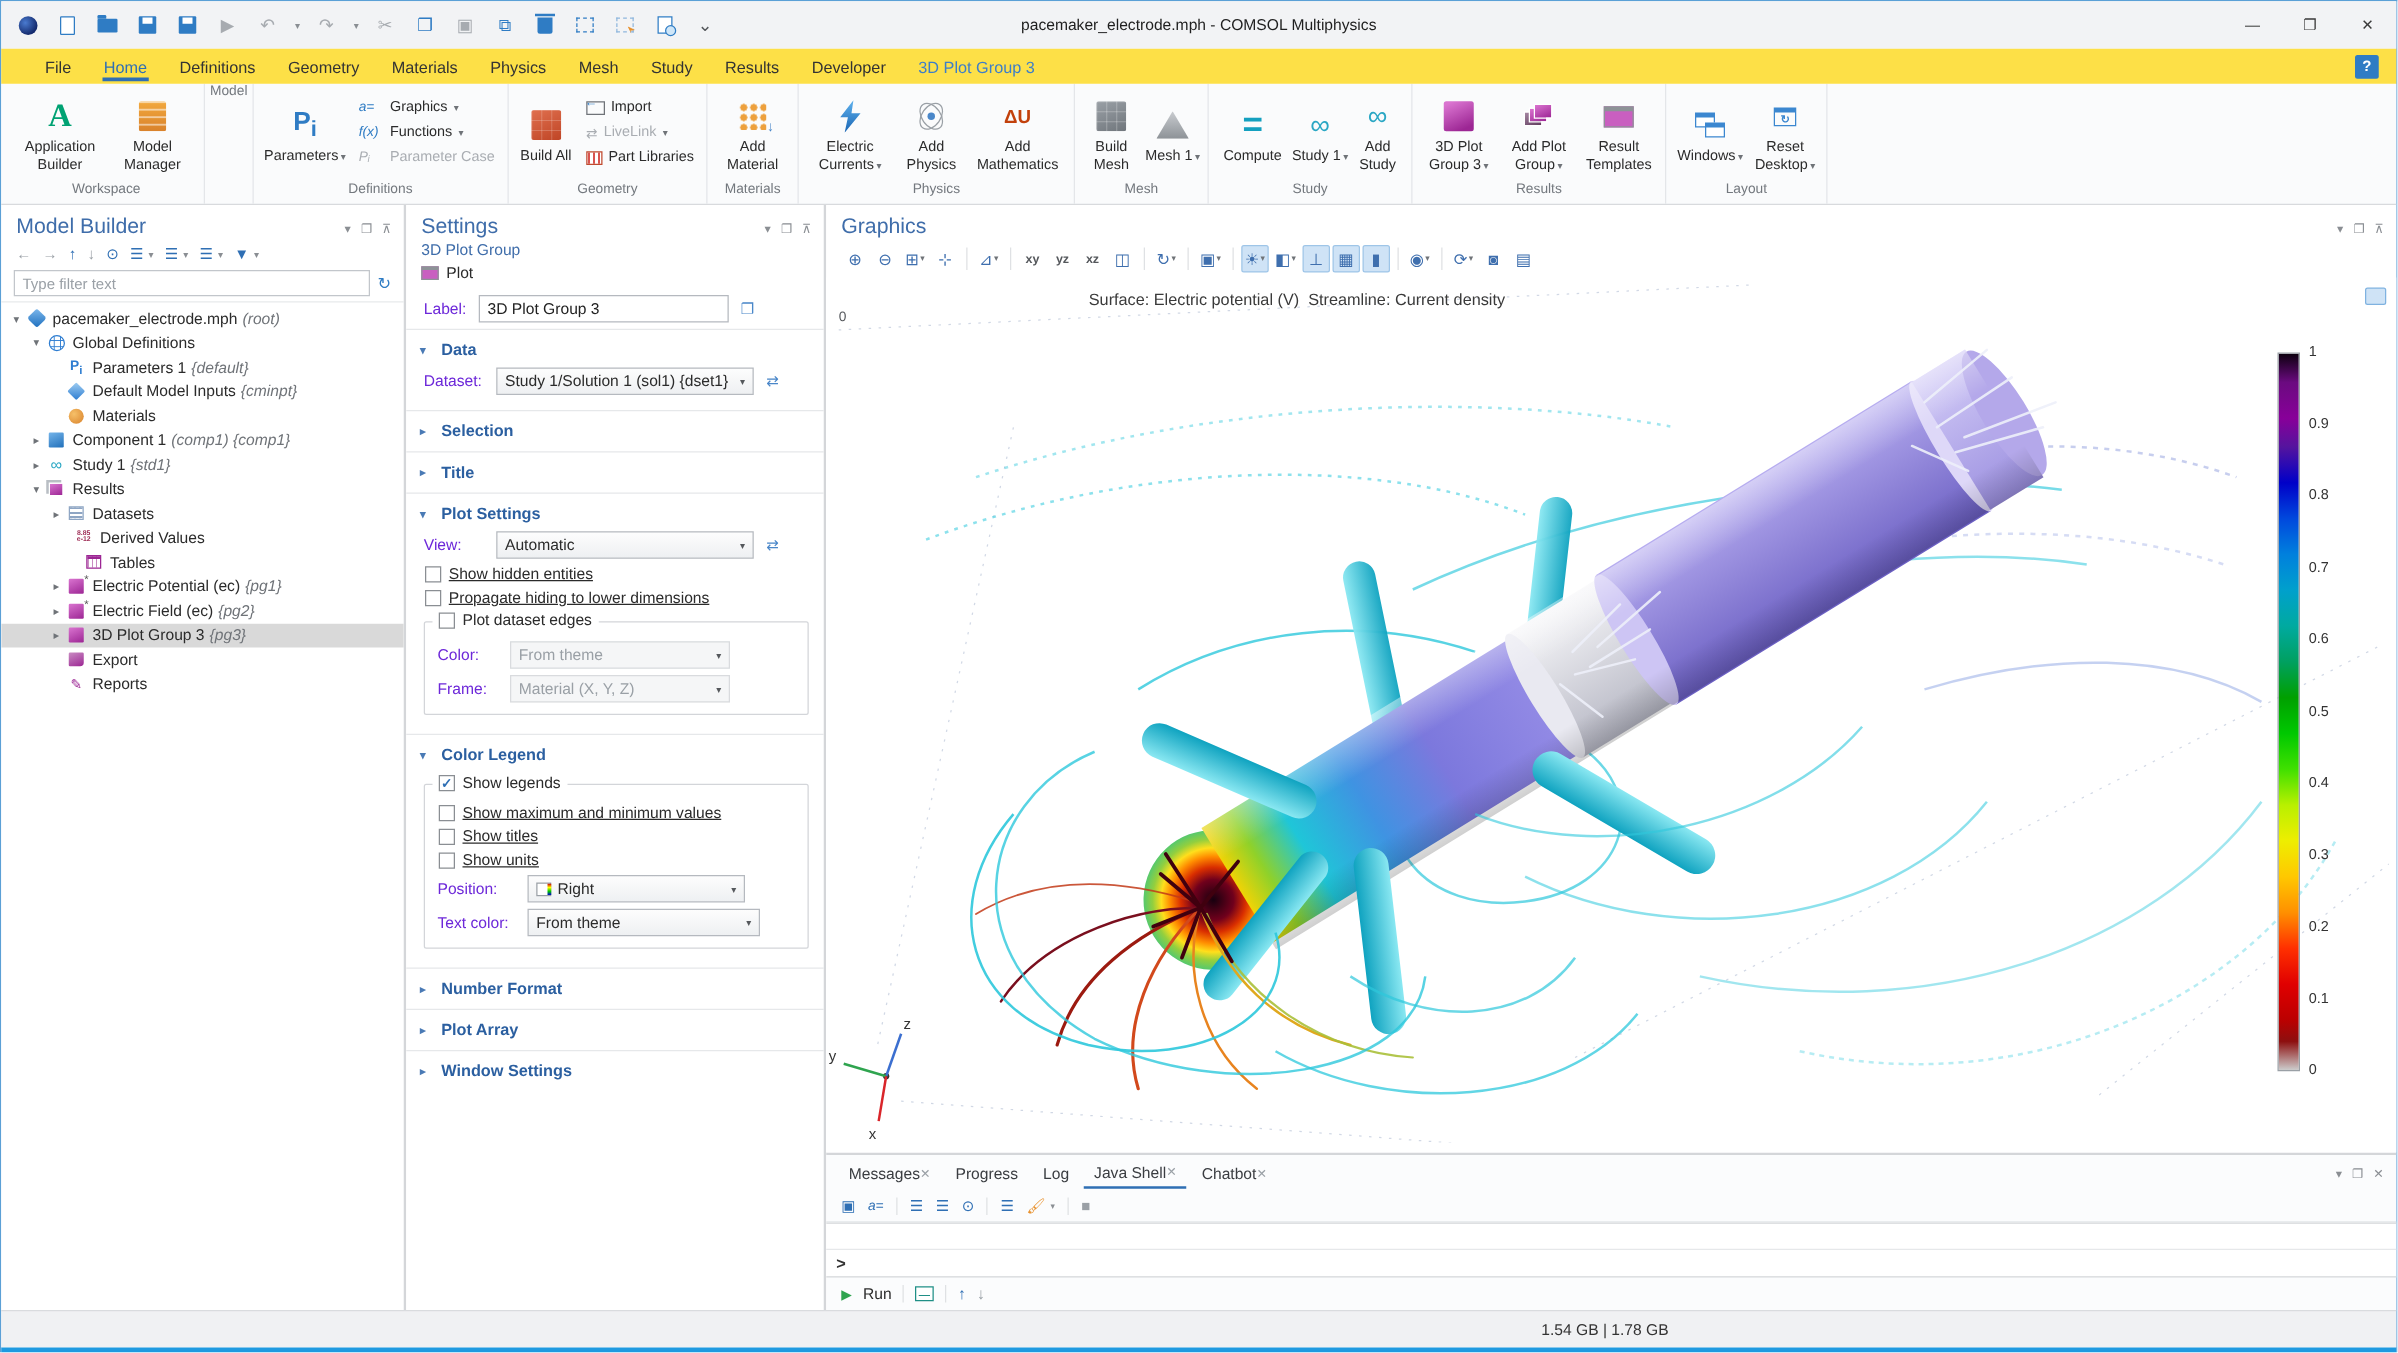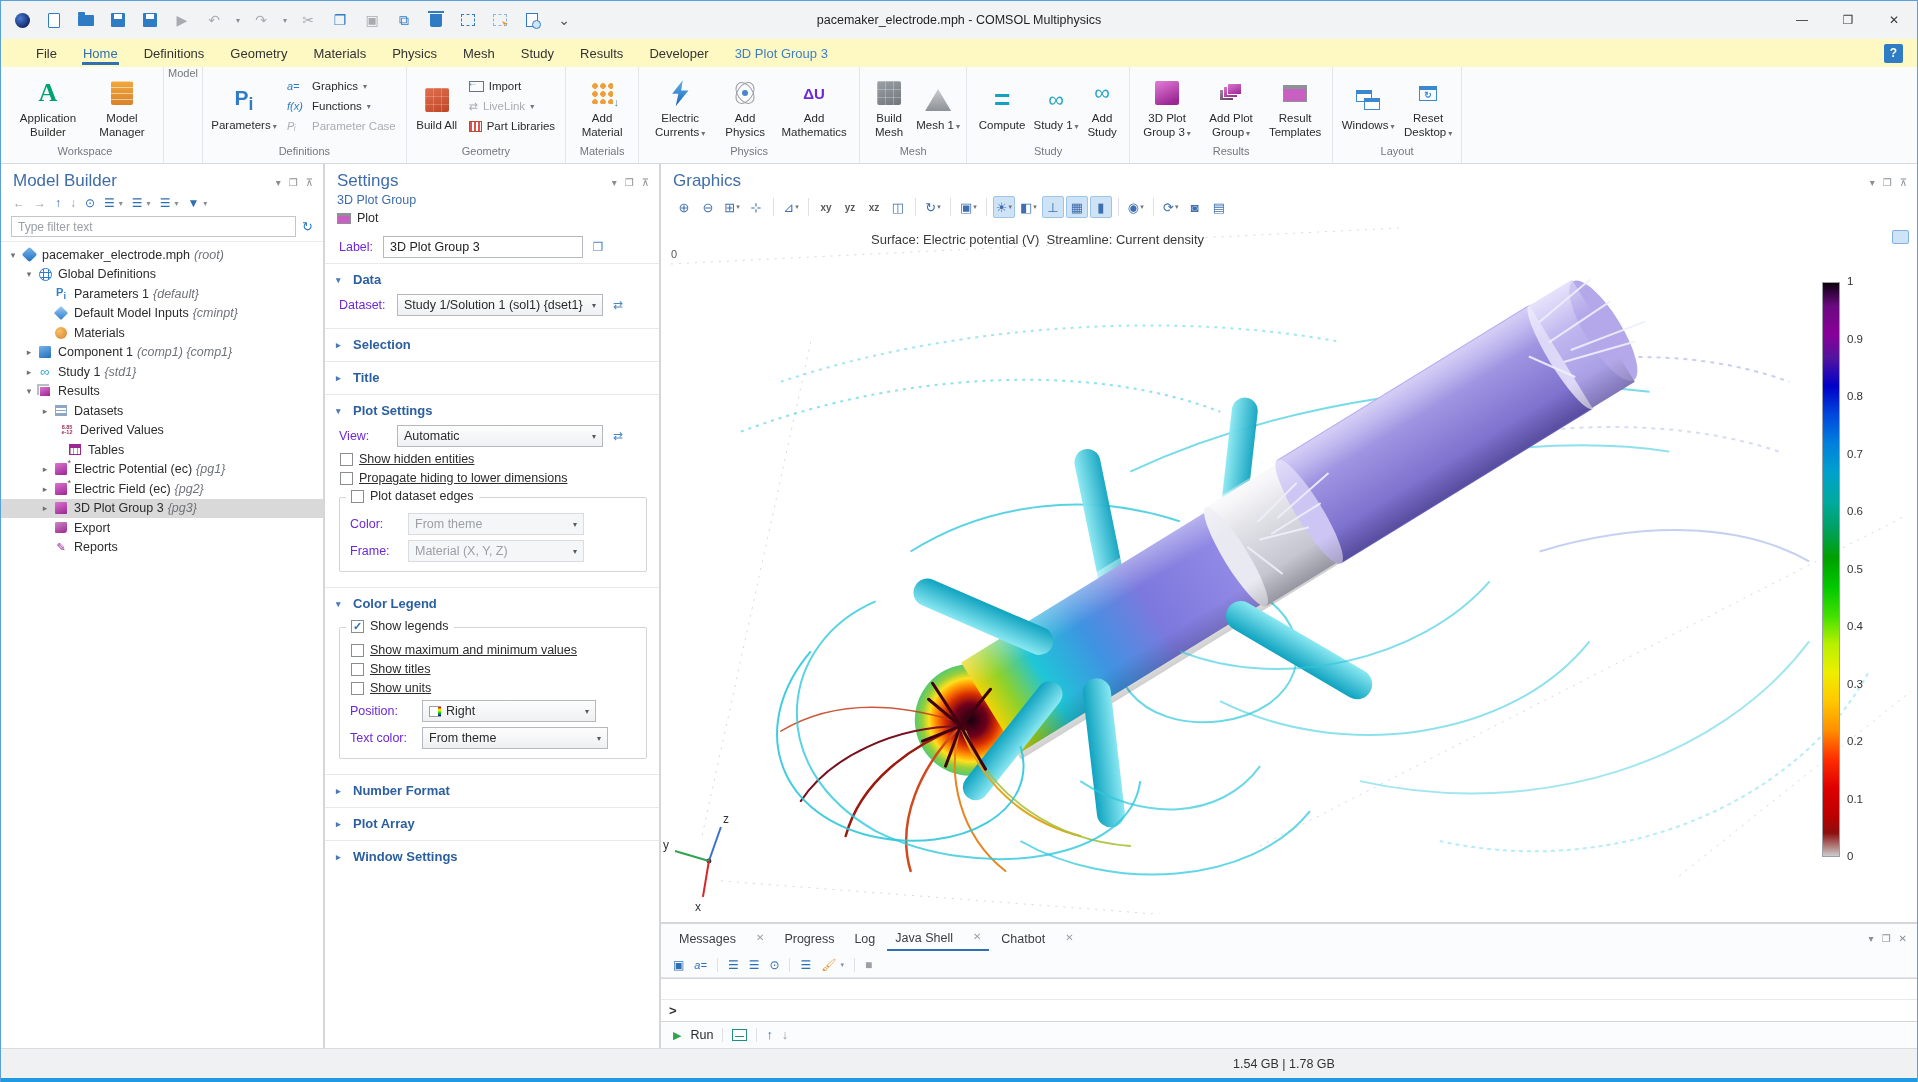--- a/index.html
+++ b/index.html
@@ -24,21 +24,21 @@
   .ic-selbox2 { width:14px; height:12px; border:1.4px dashed #8fb7dd; position:relative; }
   .ic-selbox2:before { content:""; position:absolute; right:-2px; bottom:-2px; width:6px; height:6px; background:#e8912d; clip-path:polygon(0 0,100% 50%,40% 60%,50% 100%); }
   .ic-zoomdoc { width:12px; height:14px; border:1.5px solid #2f7cc4; position:relative; background:#fff; }
   .ic-zoomdoc:before { content:""; position:absolute; right:-4px; bottom:-3px; width:7px; height:7px; border:1.6px solid #2f7cc4; border-radius:50%; background:#cfe6f8; }
   .ddmini { font-size:8px; color:#8a8e93; margin-left:1px; }
   .win-title { position:absolute; left:0; right:0; text-align:center; font-size:12.5px; color:#1f1f1f; pointer-events:none; }
   .wincontrols { margin-left:auto; display:flex; height:100%; }
   .wc { width:46px; height:100%; display:flex; align-items:center; justify-content:center; font-size:12px; color:#3a3a3a; }
 
   
-  .menubar { height:28px; display:flex; align-items:center; gap:24px; padding:0 14px 0 34px; background:#fef9c3; position:relative; flex:0 0 auto; }
+  .menubar { height:28px; display:flex; align-items:center; gap:24px; padding:0 14px 0 34px; background:#fde047; position:relative; flex:0 0 auto; }
   .menu-item { font-size:13px; color:#333; padding:4px 1px; cursor:default; }
   .menu-item.active { color:#2f6fb4; border-bottom:3px solid #2f6fb4; padding-bottom:1px; }
   .menu-item.contextual { color:#3d7ec9; }
   .help-btn { margin-left:auto; width:19px; height:19px; background:#2f7cc4; color:#fff; display:flex; align-items:center; justify-content:center; font-size:12px; font-weight:bold; border-radius:2px; }
 
   
   .ribbon { height:97px; background:#fafbfc; border-bottom:1px solid #d8dadd; display:flex; padding-left:6px; flex:0 0 auto; }
   .rgroup { display:flex; flex-direction:column; border-right:1px solid #e4e6e9; padding:0 4px; }
   .rgroup-body { flex:1; display:flex; align-items:center; }
   .rgroup-label { height:18px; text-align:center; font-size:11px; color:#73787e; }
@@ -62,21 +62,21 @@
     background-image:linear-gradient(#fff8 1.5px,transparent 1.5px),linear-gradient(#f2a93e,#d9822b); background-size:100% 6px,100% 100%; }
   .ic-diamond { width:17px; height:17px; border:2px solid #3b87d0; transform:rotate(45deg); background:#fff; }
   .ic-pi-big { color:#2f7cc4; font-size:21px; font-weight:bold; }
   .ic-dots { width:22px; height:22px; background-image:radial-gradient(circle 3px, #eda03c 92%, transparent); background-size:8px 8px; position:relative; }
   .ic-arrow-dl { position:absolute; right:-6px; bottom:-4px; color:#4a87c9; font-size:11px; font-weight:bold; }
   .ic-bolt { width:22px; height:26px; background:linear-gradient(#5fb2ee,#1b66b4); clip-path:polygon(62% 0,14% 52%,42% 52%,30% 100%,88% 40%,55% 40%); }
   .ic-atom { width:24px; height:24px; border-radius:50%; position:relative; }
   .ic-atom:before, .ic-atom:after { content:""; position:absolute; inset:4px 0; border:1.6px solid #9aa0a6; border-radius:50%; }
   .ic-atom:before { transform:rotate(55deg); } .ic-atom:after { transform:rotate(-55deg); }
   .ic-atom .nuc { position:absolute; left:9px; top:9px; width:6px; height:6px; border-radius:50%; background:#4a87c9; }
-  .ic-du { color:#6d28d9; font-size:15px; font-weight:bold; }
+  .ic-du { color:#c2410c; font-size:15px; font-weight:bold; }
   .ic-tri { width:26px; height:22px; background:linear-gradient(#c9ccd0,#8d9297); clip-path:polygon(50% 0,0 100%,100% 100%); }
   .ic-eq { color:#14a0bf; font-size:28px; font-weight:bold; }
   .ic-inf { color:#2aa7c4; font-size:22px; }
   .ic-winds { width:24px; height:20px; position:relative; }
   .ic-winds i, .ic-winds b { position:absolute; width:16px; height:12px; border:1.8px solid #3b87d0; background:#fff; border-top-width:4px; }
   .ic-winds i { left:0; top:0; } .ic-winds b { right:0; bottom:0; }
   .ic-reset { width:18px; height:15px; border:1.8px solid #3b87d0; border-top-width:4px; display:flex; align-items:center; justify-content:center; font-size:9px; color:#3b87d0; font-weight:bold; }
   .ic-stack { width:24px; height:20px; position:relative; }
   .ic-stack i { position:absolute; width:15px; height:12px; background:linear-gradient(155deg,#da74d0,#9c2694); border:1px solid #fff; }
   .ic-stack i:nth-child(1){ left:0; top:6px; filter:grayscale(.7);} .ic-stack i:nth-child(2){ left:4px; top:3px; } .ic-stack i:nth-child(3){ left:8px; top:0; }
@@ -169,21 +169,21 @@
     background:linear-gradient(to bottom,
       #0d000f 0%, #6b0a80 4%, #880099 9%, #55149e 13%, #0000c8 18%, #0048dd 23%,
       #0080dd 28%, #00a0cc 33%, #00aaa0 38%, #00a060 43%, #00a000 48%, #00c800 53%,
       #40e000 58%, #b8f000 63%, #eeee00 68%, #ffc800 73%, #ff9000 78%, #ff3000 83%,
       #e00000 88%, #bb0000 93%, #8d0f0f 96%, #cccccc 100%); }
   .cb-tick { position:absolute; left:25px; transform:translateY(-55%); font-size:11.5px; color:#333; }
 
   
   #bottom { height:126px; border-top:2px solid #d4d6d9; display:flex; flex-direction:column; background:#fbfcfd; }
   .btabs { height:29px; display:flex; align-items:center; gap:4px; padding:0 10px; }
-  .btab { display:flex; align-items:flex-start; gap:20px; padding:5px 8px 4px; font-size:12.5px; color:#3a3d41; }
+  .btab { display:flex; align-items:center; gap:0; padding:5px 8px 4px; font-size:12.5px; color:#3a3d41; }
   .btab.active { border-bottom:2px solid #2f6fb4; }
   .btab .x { color:#9aa0a6; font-size:10px; }
   .btabs .hicons { margin-left:auto; display:flex; gap:8px; color:#8a8e93; font-size:10px; }
   .btoolbar { height:25px; display:flex; align-items:center; gap:10px; padding:0 12px; font-size:12px; border-bottom:1px solid #e4e6e9; }
   .btoolbar .b { color:#2f6fb4; } .btoolbar .t { color:#9aa0a6; }
   .btoolbar .dd { font-size:7px; color:#8a8e93; margin-left:-6px; }
   .bsep { width:1px; height:14px; background:#dfe1e4; }
   .console { flex:1; background:#fff; border:1px solid #d4d6d9; border-left:none; border-right:none; display:flex; flex-direction:column; }
   .cline1 { height:21px; border-bottom:1px solid #e6e8ea; }
   .cline2 { flex:1; display:flex; align-items:center; padding-left:8px; font-weight:bold; color:#333; }

